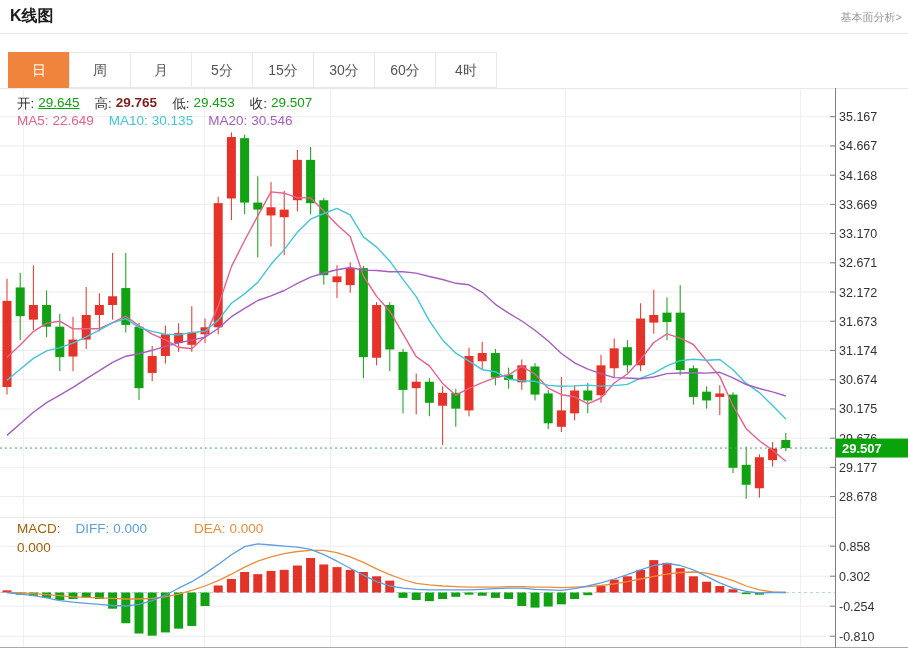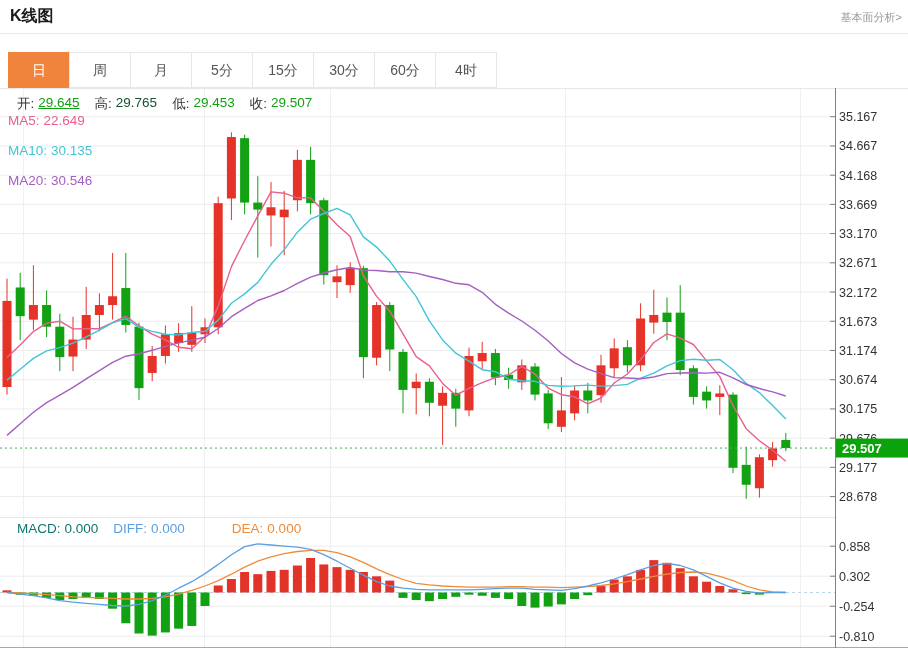--- a/index.html
+++ b/index.html
@@ -302,49 +302,49 @@
   <div class="tab">4时</div>
 </div>
 
 <div class="legend" style="left:17px;top:95px;">
   <span class="item">
       <span class="lbl">开:</span>
       <span style="color: rgb(18, 161, 18); text-decoration: underline;">29.645</span>
     </span>
   <span class="item">
       <span class="lbl">高:</span>
-      <span style="color: #14532d;">29.765</span>
+      <span style="color: #7f1d1d; font-weight: bold;">29.765</span>
     </span>
   <span class="item">
       <span class="lbl">低:</span>
       <span style="color: rgb(18, 161, 18);">29.453</span>
     </span>
   <span class="item">
       <span class="lbl">收:</span>
       <span style="color: rgb(18, 161, 18);">29.507</span>
     </span>
 </div>
 
-<div class="legend" style="left:8px;top:113px;flex-direction:column;">
+<div class="legend" style="left:17px;top:113px;">
   <span class="item" style="color: rgb(231, 96, 142);">
       <span>MA5:</span>
       <span>22.649</span>
     </span>
   <span class="item" style="color: rgb(67, 197, 216);">
       <span>MA10:</span>
       <span>30.135</span>
     </span>
   <span class="item" style="color: rgb(165, 95, 192);">
       <span>MA20:</span>
       <span>30.546</span>
     </span>
 </div>
 
 <div class="legend" style="left:17px;top:521px;">
-  <span class="item" style="color: #0f766e;">
+  <span class="item" style="color: #a16207; flex-direction: column;">
       <span>MACD:</span>
       <span>0.000</span>
     </span>
   <span class="item" style="color: rgb(91, 159, 224);">
       <span>DIFF:</span>
       <span>0.000</span>
     </span>
   <span class="item" style="color: rgb(239, 140, 58); margin-left: 32px;">
       <span>DEA:</span>
       <span>0.000</span>

